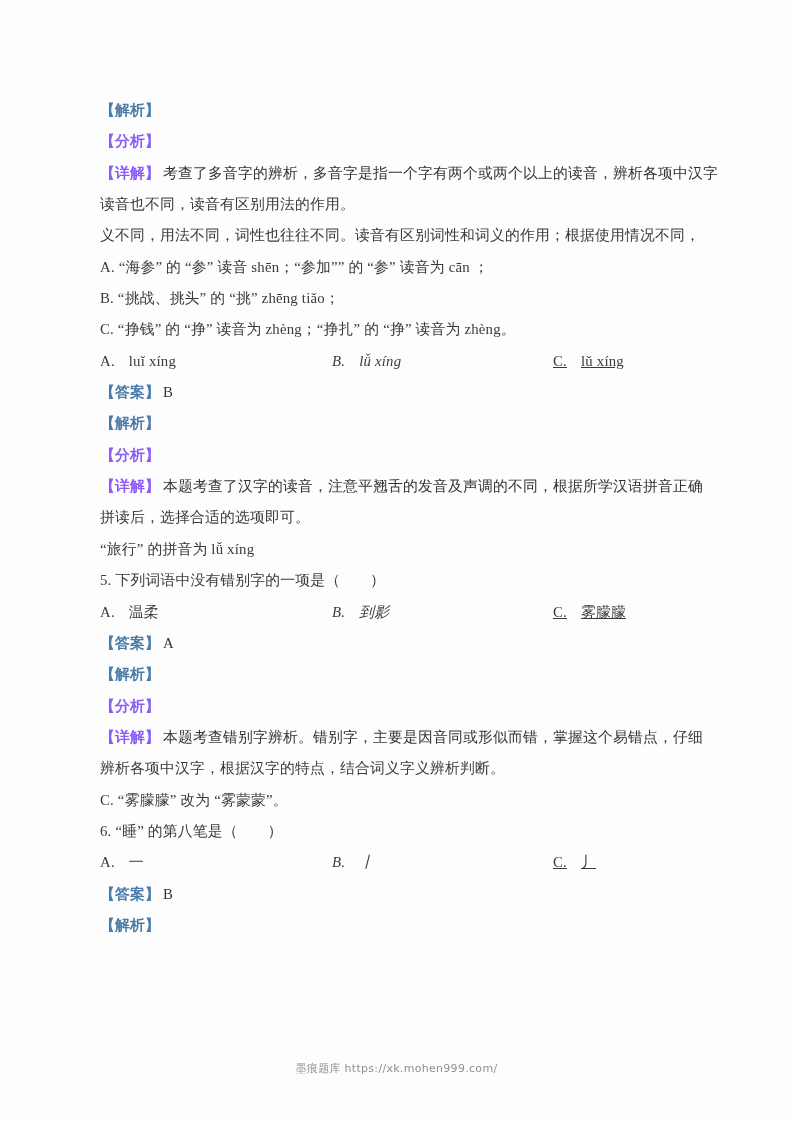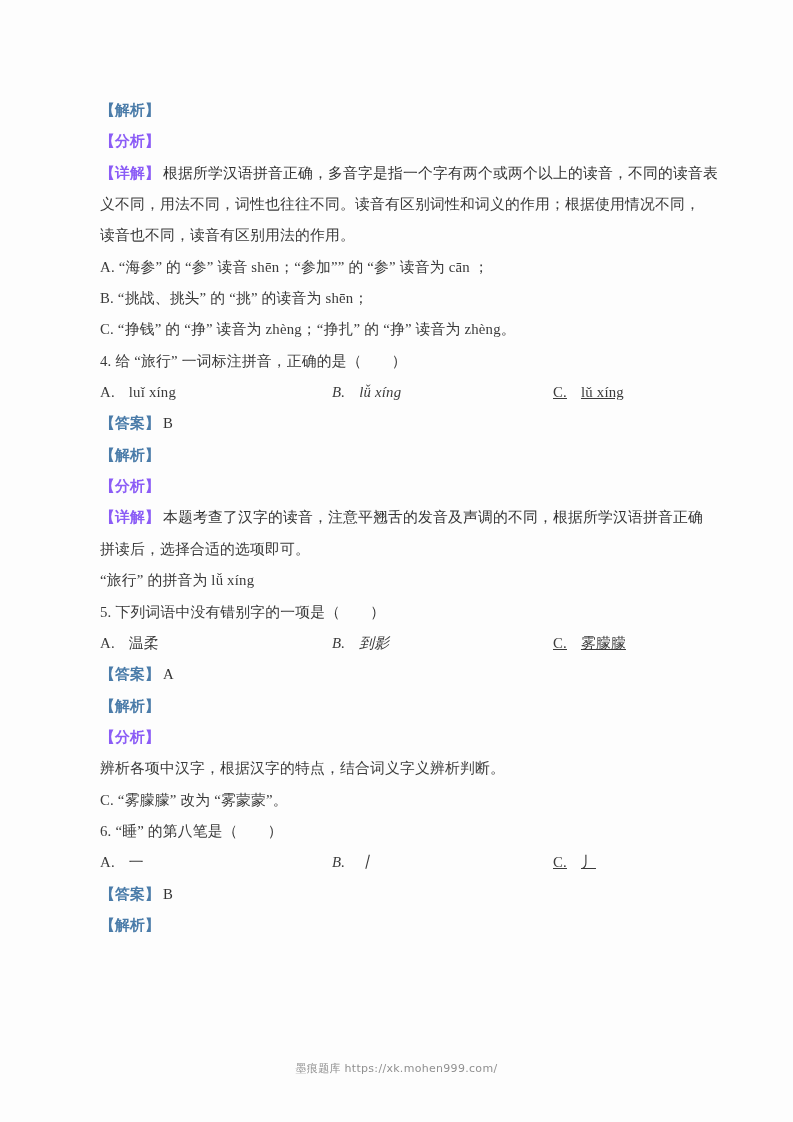--- a/index.html
+++ b/index.html
@@ -53,47 +53,47 @@
     letter-spacing: 0.3px;
   }
 </style>
 </head>
 <body>
 
 <div class="page">
   <div class="doc">
       <div class="line"><span class="lab blue">【解析】</span></div>
       <div class="line"><span class="lab black">【分析】</span></div>
-      <div class="line"><span class="lab black">【详解】</span><span class="rest">根据所学汉语拼音正确，多音字是指一个字有两个或两个以上的读音，不同的读音表</span></div>
+      <div class="line"><span class="lab black">【详解】</span><span class="rest">考查了多音字的辨析，多音字是指一个字有两个或两个以上的读音，辨析各项中汉字</span></div>
+      <div class="line">读音也不同，读音有区别用法的作用。</div>
       <div class="line">义不同，用法不同，词性也往往不同。读音有区别词性和词义的作用；根据使用情况不同，</div>
-      <div class="line">读音也不同，读音有区别用法的作用。</div>
       <div class="line">A. “海参” 的 “参” 读音 shēn；“参加”” 的 “参” 读音为 cān ；</div>
-      <div class="line">B. “挑战、挑头” 的 “挑” 的读音为 shēn；</div>
+      <div class="line">B. “挑战、挑头” 的 “挑” zhēng tiǎo；</div>
       <div class="line">C. “挣钱” 的 “挣” 读音为 zhèng；“挣扎” 的 “挣” 读音为 zhèng。</div>
-      <div class="line">4. 给 “旅行” 一词标注拼音，正确的是（　　）</div>
       <div class="line opts">
         <span class="opt opt-0"><span class="opt-k">A.</span><span class="opt-v">luǐ xíng</span></span>
         <span class="opt opt-1"><span class="opt-k">B.</span><span class="opt-v">lǚ xíng</span></span>
         <span class="opt opt-2"><span class="opt-k">C.</span><span class="opt-v">lǔ xíng</span></span>
       </div>
       <div class="line"><span class="lab blue">【答案】</span><span class="rest">B</span></div>
       <div class="line"><span class="lab blue">【解析】</span></div>
       <div class="line"><span class="lab black">【分析】</span></div>
       <div class="line"><span class="lab black">【详解】</span><span class="rest">本题考查了汉字的读音，注意平翘舌的发音及声调的不同，根据所学汉语拼音正确</span></div>
       <div class="line">拼读后，选择合适的选项即可。</div>
       <div class="line">“旅行” 的拼音为 lǚ xíng</div>
       <div class="line">5. 下列词语中没有错别字的一项是（　　）</div>
       <div class="line opts">
         <span class="opt opt-0"><span class="opt-k">A.</span><span class="opt-v">温柔</span></span>
         <span class="opt opt-1"><span class="opt-k">B.</span><span class="opt-v">到影</span></span>
         <span class="opt opt-2"><span class="opt-k">C.</span><span class="opt-v">雾朦朦</span></span>
       </div>
       <div class="line"><span class="lab blue">【答案】</span><span class="rest">A</span></div>
       <div class="line"><span class="lab blue">【解析】</span></div>
       <div class="line"><span class="lab black">【分析】</span></div>
+      <div class="line"><span class="lab black">【详解】</span><span class="rest">本题考查错别字辨析。错别字，主要是因音同或形似而错，掌握这个易错点，仔细</span></div>
       <div class="line">辨析各项中汉字，根据汉字的特点，结合词义字义辨析判断。</div>
       <div class="line">C. “雾朦朦” 改为 “雾蒙蒙”。</div>
       <div class="line">6. “睡” 的第八笔是（　　）</div>
       <div class="line opts">
         <span class="opt opt-0"><span class="opt-k">A.</span><span class="opt-v">一</span></span>
         <span class="opt opt-1"><span class="opt-k">B.</span><span class="opt-v">丨</span></span>
         <span class="opt opt-2"><span class="opt-k">C.</span><span class="opt-v">丿</span></span>
       </div>
       <div class="line"><span class="lab blue">【答案】</span><span class="rest">B</span></div>
       <div class="line"><span class="lab blue">【解析】</span></div>

